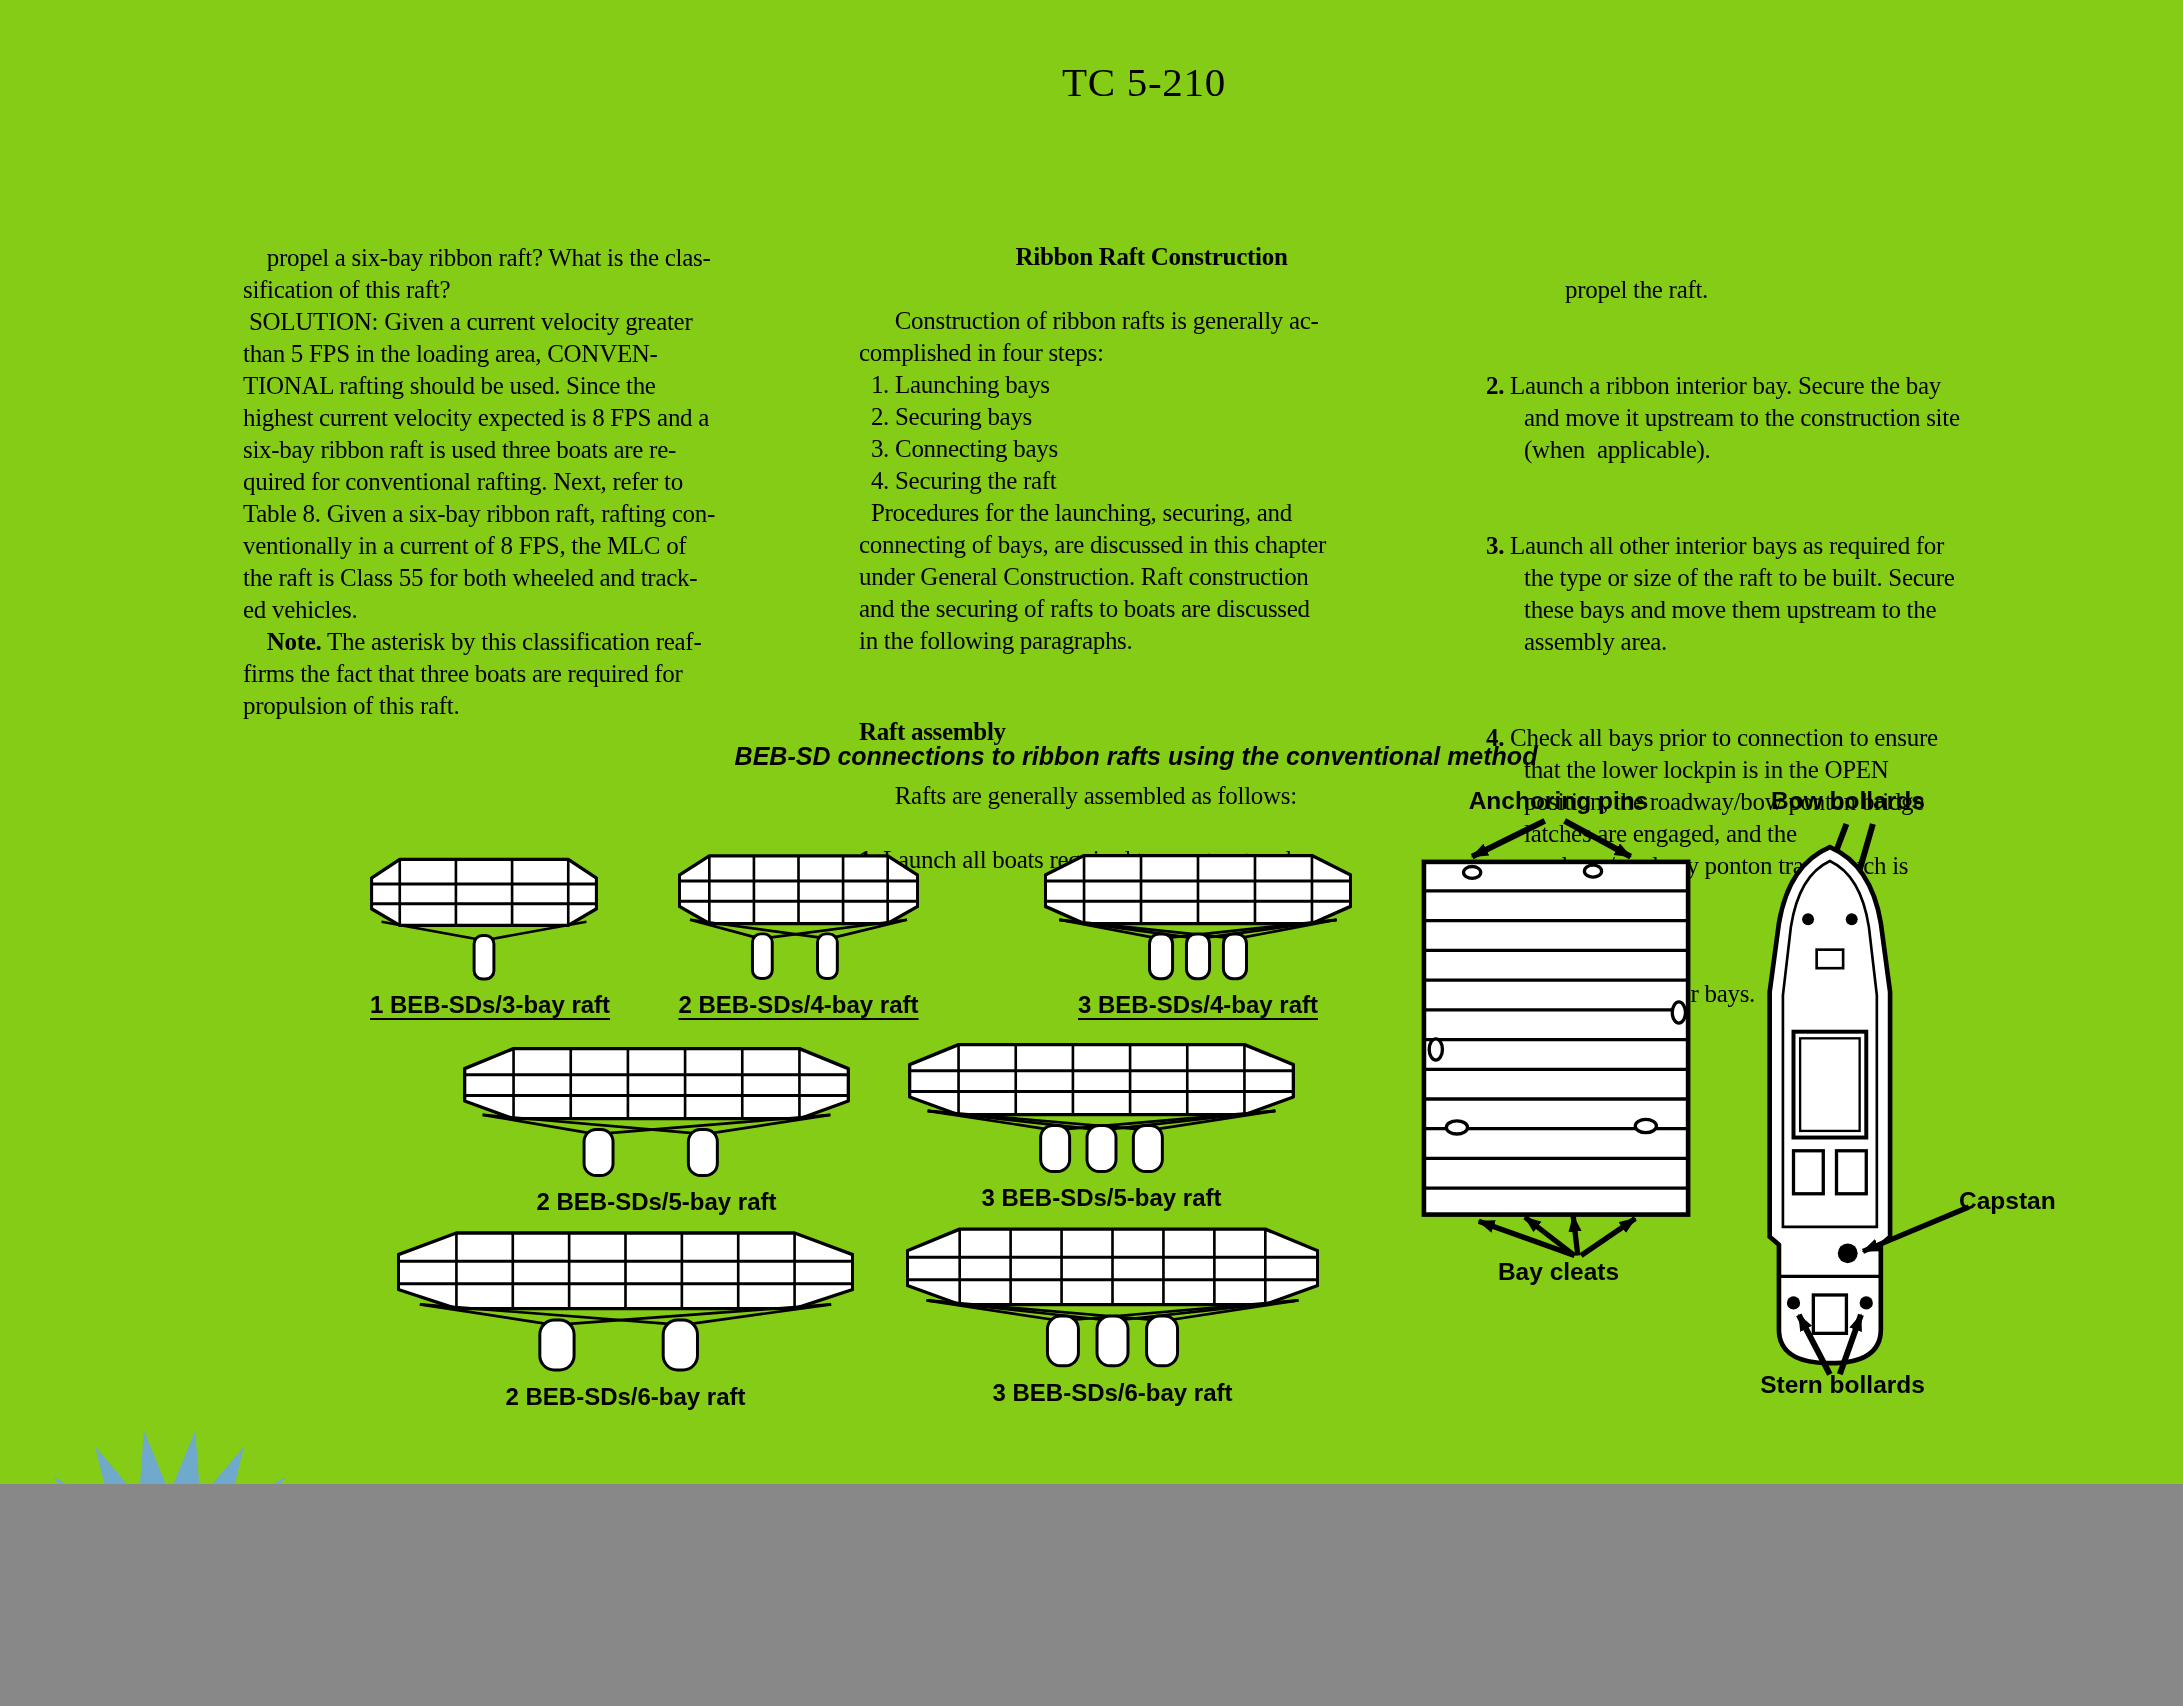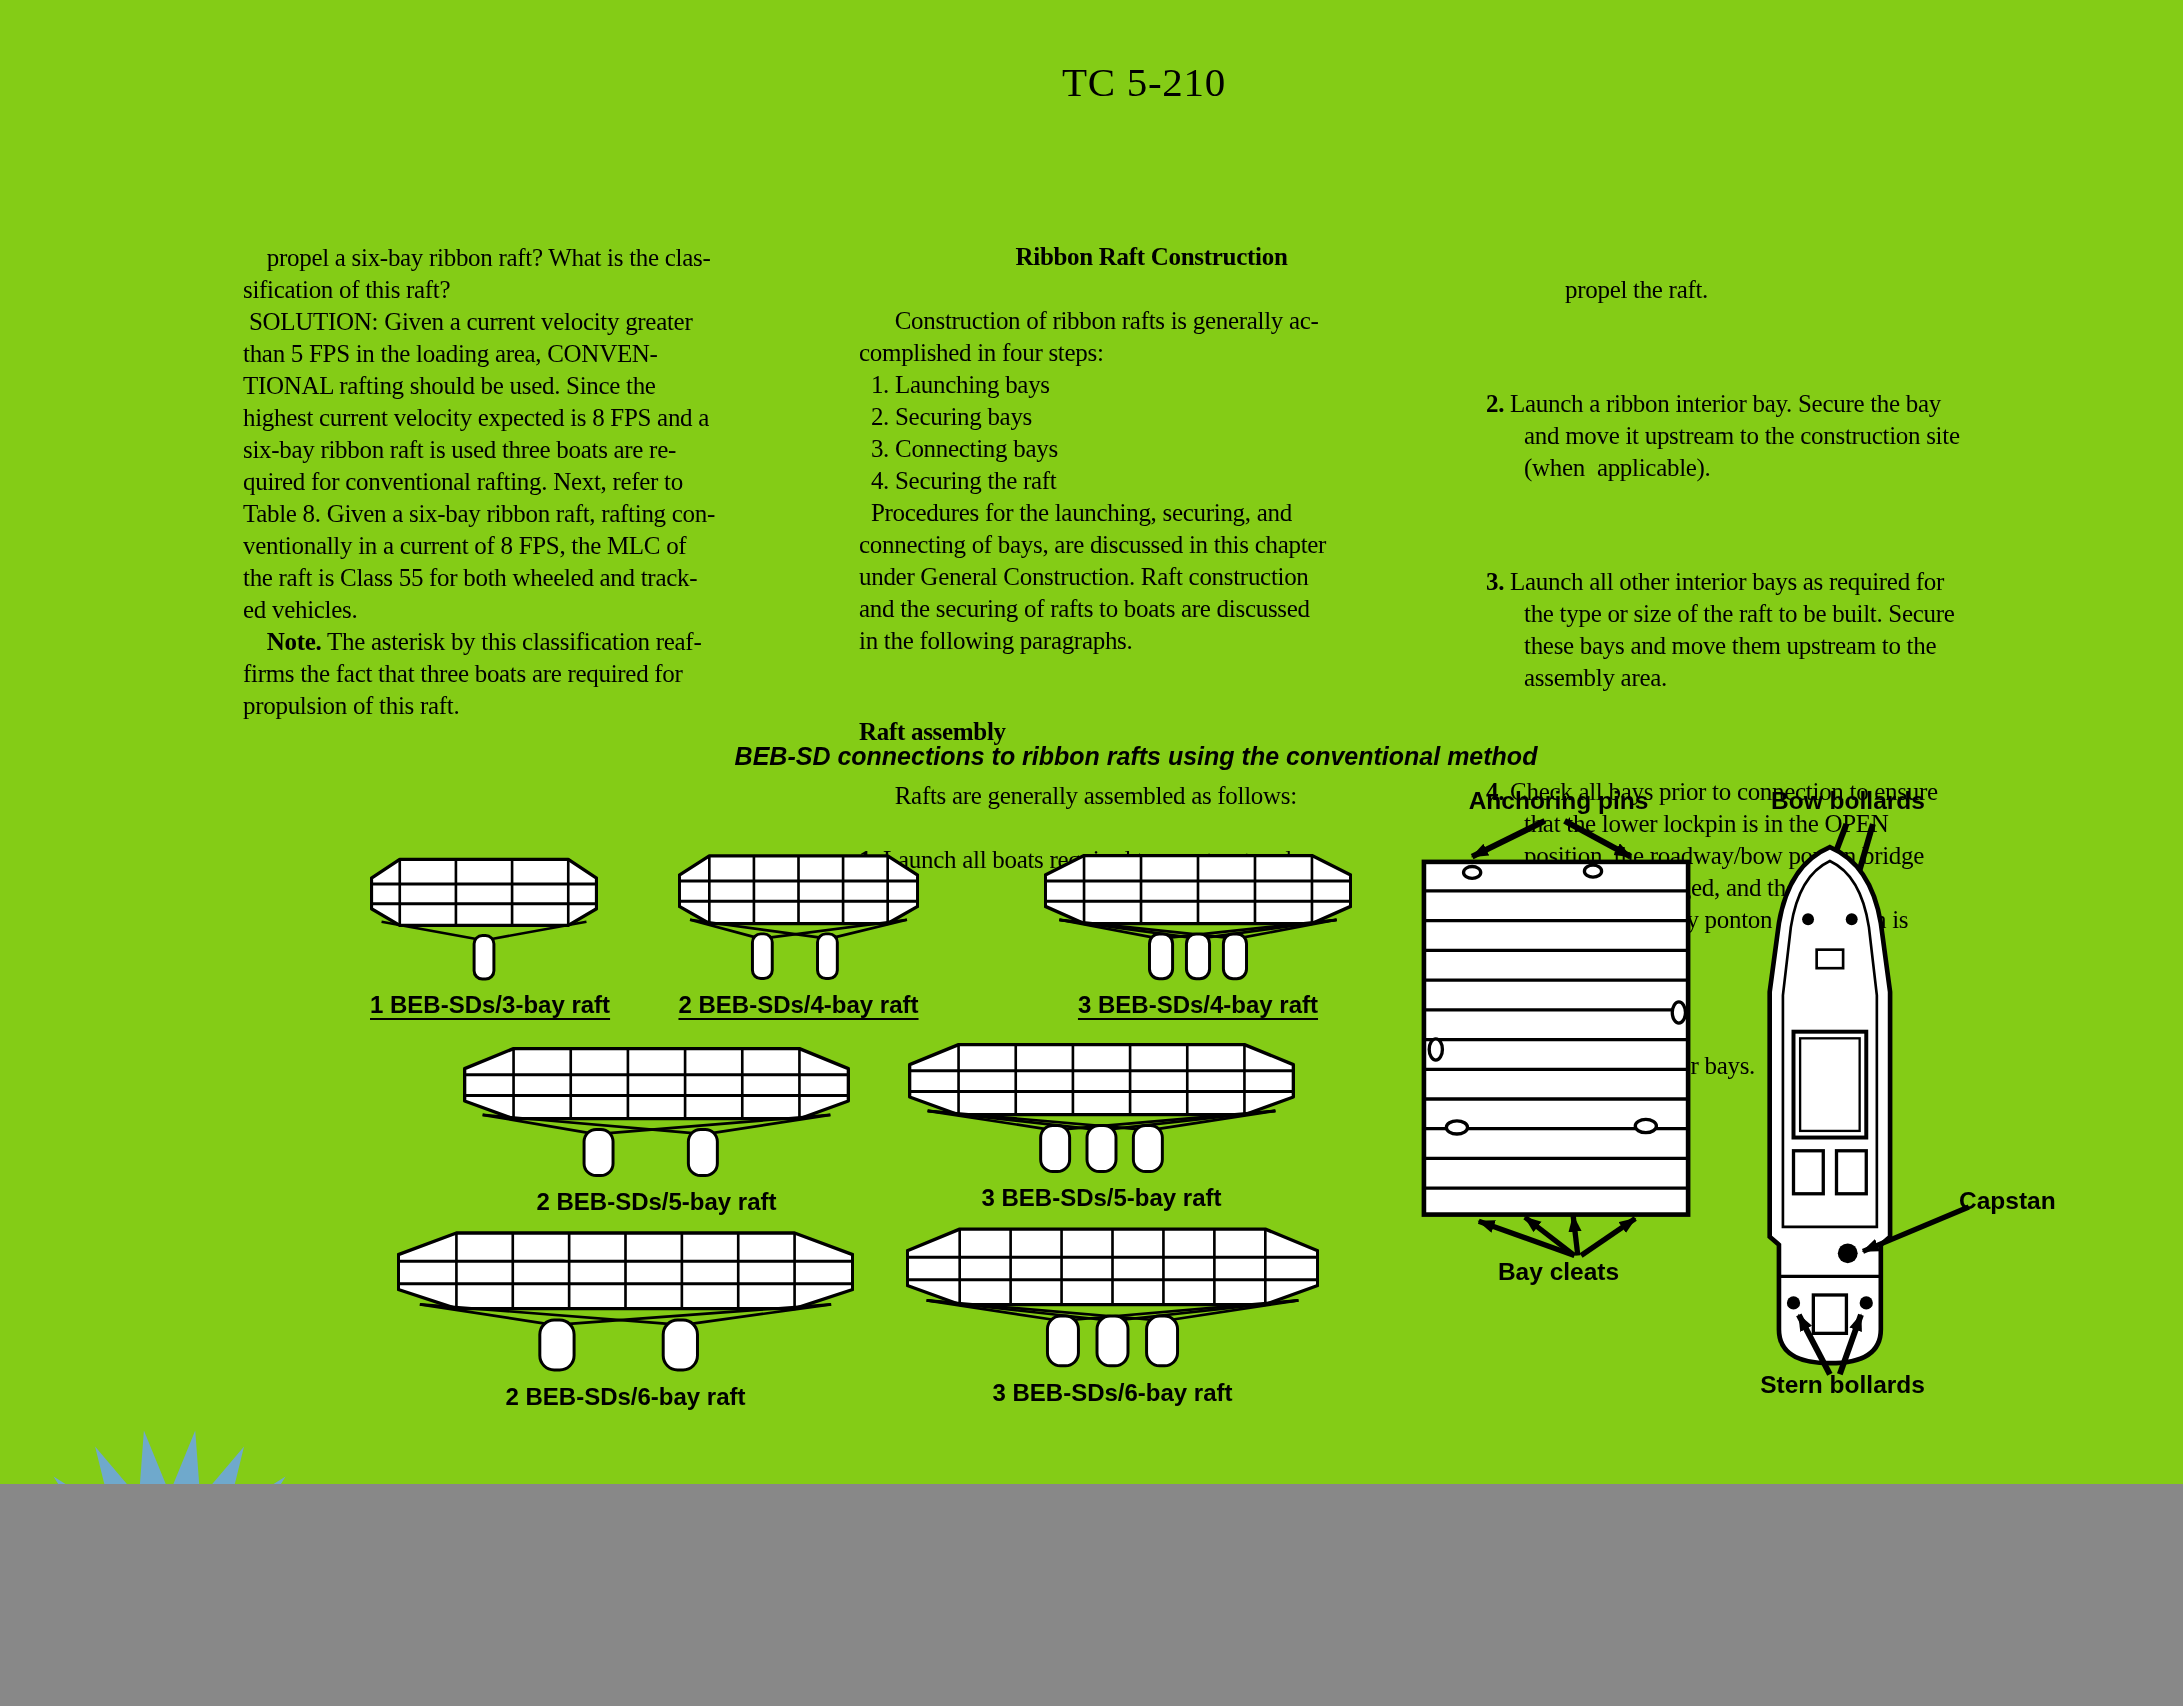--- a/index.html
+++ b/index.html
@@ -7,21 +7,21 @@
         font-family:"Liberation Serif","DejaVu Serif",serif;color:#000;}
   .abs{position:absolute;}
   .doc-header{left:992px;top:58px;width:304px;text-align:center;font-size:41px;letter-spacing:0.7px;}
   .col{font-size:25px;line-height:32px;letter-spacing:-0.3px;white-space:pre-wrap;}
   .col1{left:243px;top:210px;width:584px;}
   .col2{left:859px;top:177px;width:585px;}
   .col3{left:1486px;top:210px;width:609px;}
   .h-center{text-align:center;font-weight:bold;white-space:normal;}
   .h-left{font-weight:bold;margin-top:26.5px;white-space:normal;}
   .bold{font-weight:bold;}
-  .list-item{padding-left:38px;text-indent:-38px;margin-top:18px;}
+  .list-item{padding-left:38px;text-indent:-38px;}
   .cont-line{padding-left:79px;}
   .caption{left:724px;top:742px;width:824px;text-align:center;
            font-family:"Liberation Sans","DejaVu Sans",sans-serif;font-weight:bold;font-style:italic;font-size:25px;}
   .raft{position:absolute;}
   .raft svg{display:block;}
   .raft-label{width:100%;text-align:center;font-family:"Liberation Sans","DejaVu Sans",sans-serif;
               font-weight:bold;font-size:24px;margin-top:4px;white-space:nowrap;}
   .raft-label.u{text-decoration:underline;text-decoration-thickness:2px;text-underline-offset:4.6px;}
   .fig-label{position:absolute;font-family:"Liberation Sans","DejaVu Sans",sans-serif;
              font-weight:bold;font-size:24.5px;white-space:nowrap;}

